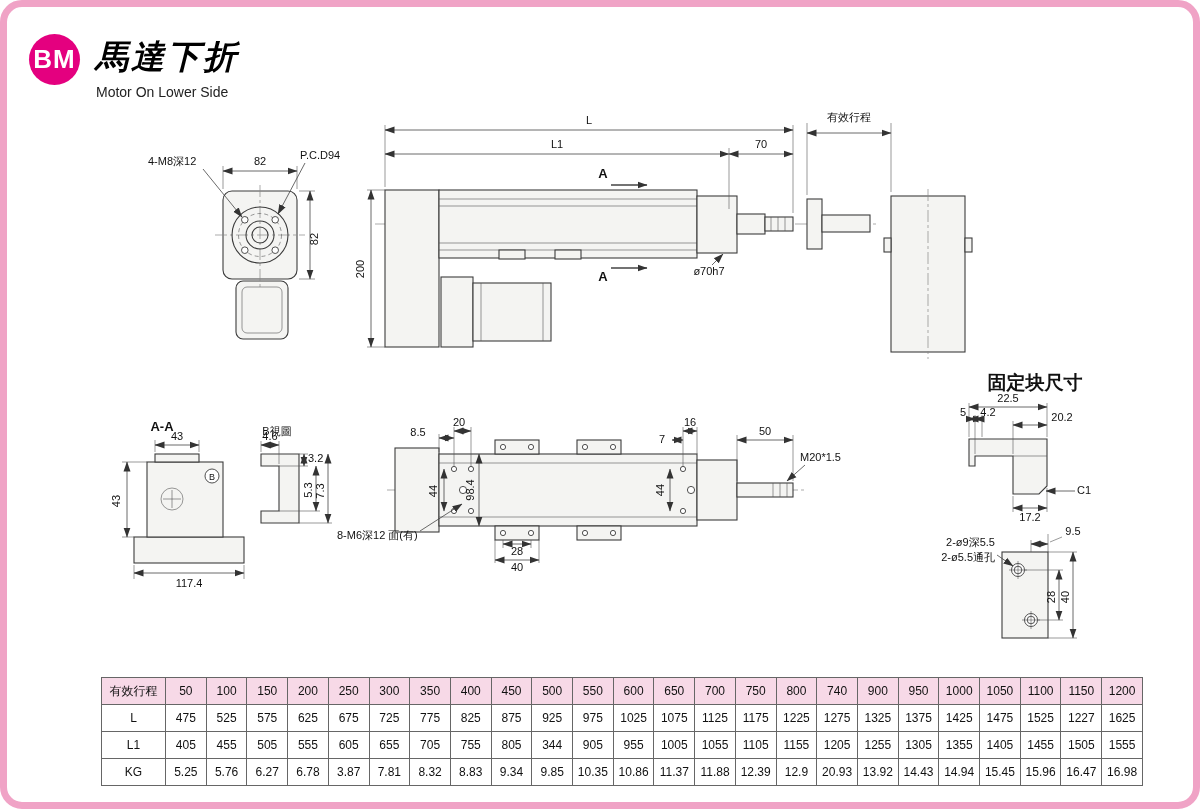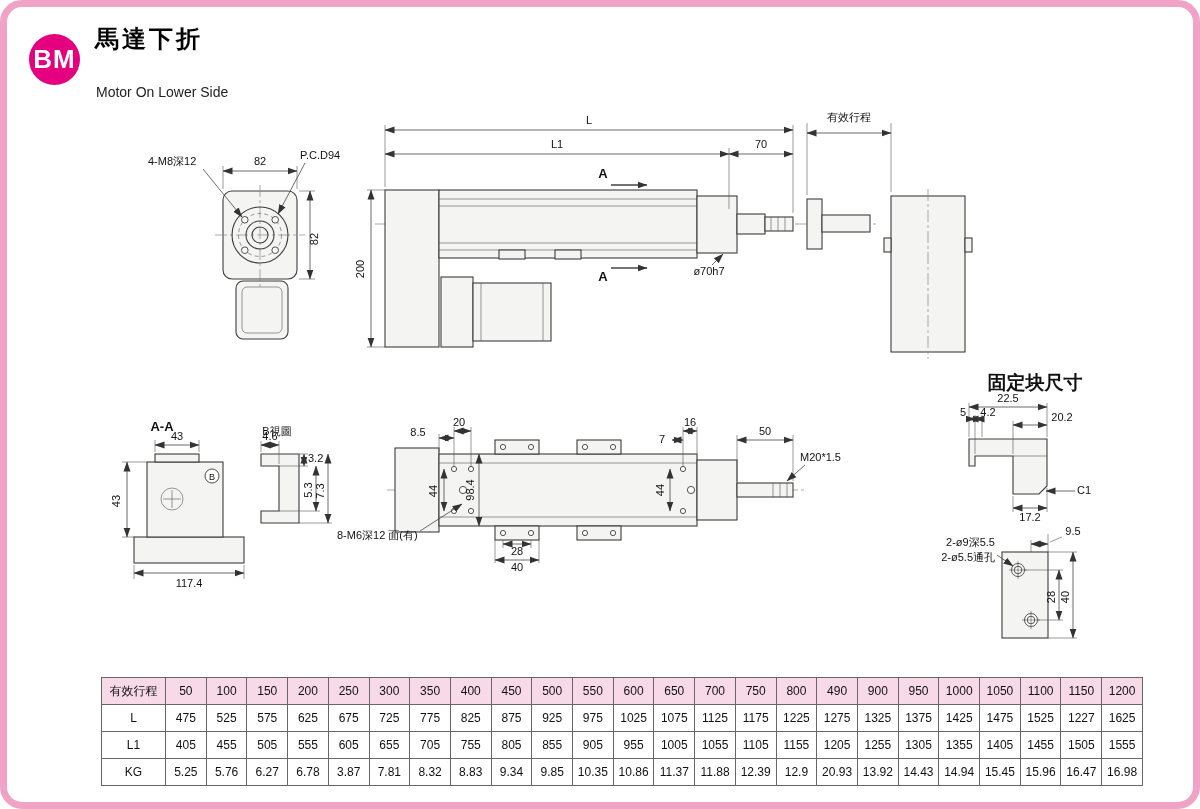--- a/index.html
+++ b/index.html
@@ -1,21 +1,21 @@
 <!DOCTYPE html>
 <html style="--accent: #e4007f; --frame: #f0a3c6; --table_header_bg: #f7d9e7;"><head>
 <meta charset="utf-8">
 <style>
   :root{ --accent:#e4007f; --frame:#f0a3c6; --table_header_bg:#f7d9e7; }
   *{margin:0;padding:0;box-sizing:border-box}
   html,body{background:#fff;}
   body{font-family:"Liberation Sans","DejaVu Sans",sans-serif;color:#111;}
   .page{position:relative;width:1200px;height:809px;background:#fff;border:7px solid var(--frame);border-radius:22px;overflow:hidden;}
   .badge{position:absolute;left:22px;top:27px;width:51px;height:51px;border-radius:50%;background:var(--accent);color:#fff;font-weight:bold;font-size:26px;display:flex;align-items:center;justify-content:center;letter-spacing:1px;}
-  .title-zh{position:absolute;left:88px;top:16px;font-size:24px;font-weight:bold;letter-spacing:3px;color:#000;}
+  .title-zh{position:absolute;left:88px;top:28px;font-size:33px;font-weight:bold;letter-spacing:3px;color:#000;font-style:italic;}
   .title-en{position:absolute;left:89px;top:62px;font-size:14px;color:#222;margin-top:15px;}
   svg.drawing{position:absolute;left:0;top:0;}
   svg .part{fill:#f4f4f2;stroke:#3c3c3c;stroke-width:1.1;}
   svg .ln{fill:none;stroke:#3c3c3c;stroke-width:1.1;}
   svg .hole{fill:#fff;stroke:#3c3c3c;stroke-width:0.9;}
   svg .thin{fill:none;stroke:#555;stroke-width:0.6;}
   svg .dash{stroke-dasharray:4 3;}
   svg .dim{stroke:#444;stroke-width:0.8;fill:none;}
   svg .ext{stroke:#555;stroke-width:0.6;fill:none;}
   svg .cl{stroke:#888;stroke-width:0.7;fill:none;stroke-dasharray:12 3 3 3;}
@@ -304,21 +304,21 @@
           <td>350</td>
           <td>400</td>
           <td>450</td>
           <td>500</td>
           <td>550</td>
           <td>600</td>
           <td>650</td>
           <td>700</td>
           <td>750</td>
           <td>800</td>
-          <td>490</td>
+          <td>740</td>
           <td>900</td>
           <td>950</td>
           <td>1000</td>
           <td>1050</td>
           <td>1100</td>
           <td>1150</td>
           <td>1200</td>
         </tr>
         <tr>
           <td class="lbl">L</td>
@@ -351,21 +351,21 @@
           <td class="lbl">L1</td>
           <td>405</td>
           <td>455</td>
           <td>505</td>
           <td>555</td>
           <td>605</td>
           <td>655</td>
           <td>705</td>
           <td>755</td>
           <td>805</td>
-          <td>855</td>
+          <td>344</td>
           <td>905</td>
           <td>955</td>
           <td>1005</td>
           <td>1055</td>
           <td>1105</td>
           <td>1155</td>
           <td>1205</td>
           <td>1255</td>
           <td>1305</td>
           <td>1355</td>

